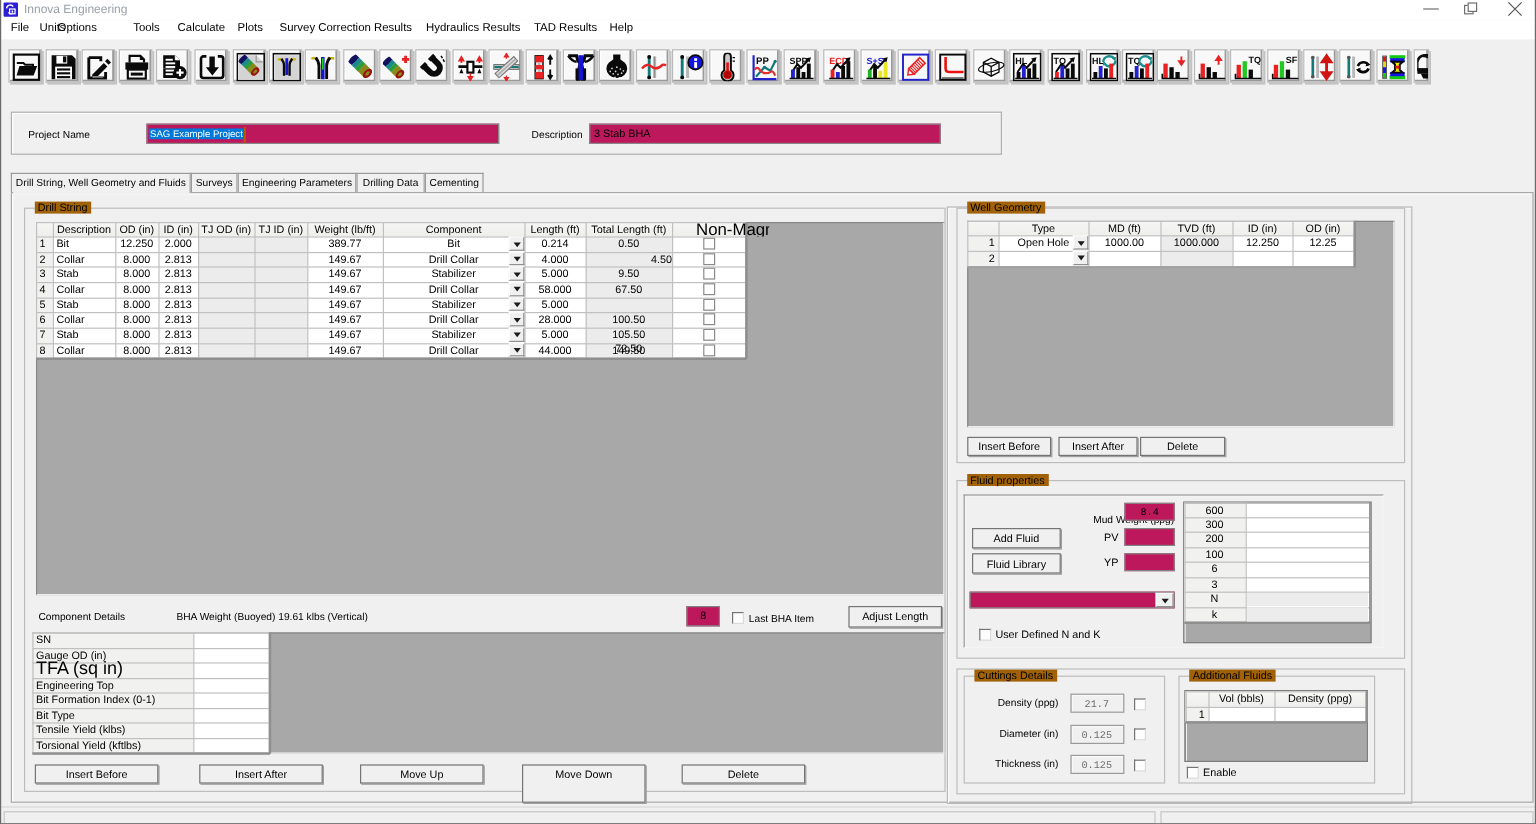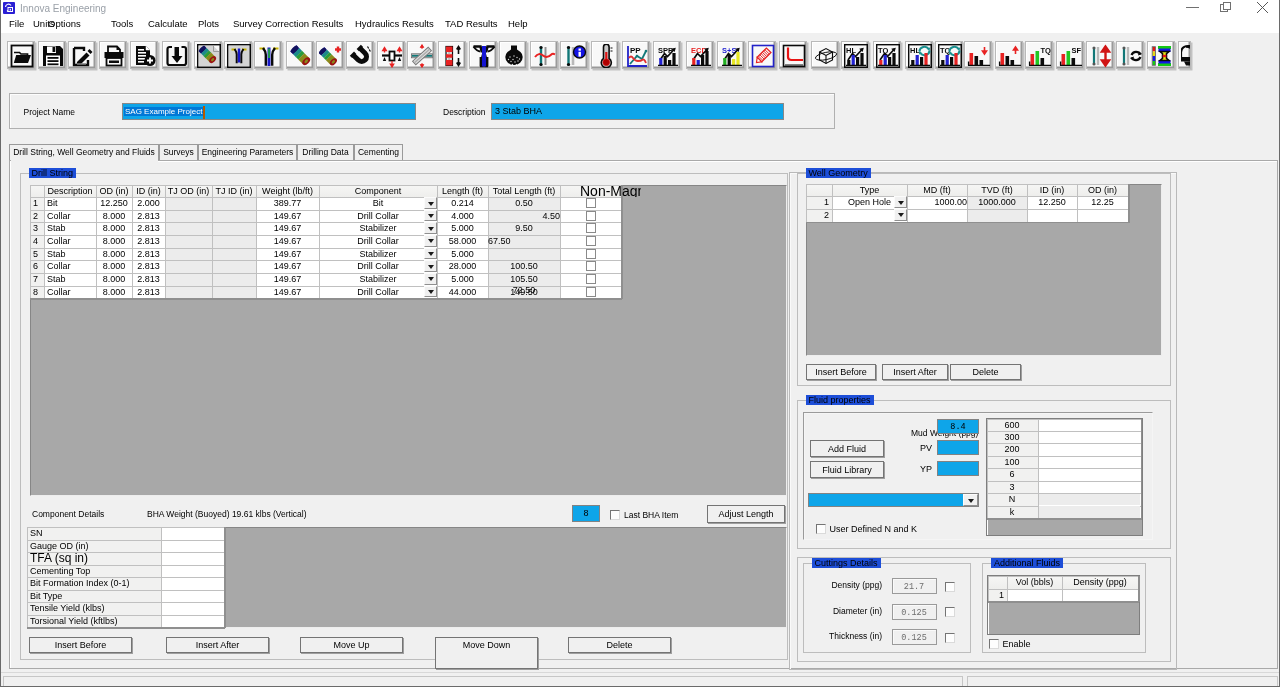--- a/index.html
+++ b/index.html
@@ -1,23 +1,23 @@
 <!DOCTYPE html>
 <html><head><meta charset="utf-8"><style>
 *{margin:0;padding:0;box-sizing:border-box;}
 html,body{width:1280px;height:687px;overflow:hidden;}
 body{font-family:"Liberation Sans",sans-serif;font-size:9px;color:#000;background:#f0f0f0;position:relative;}
 .abs{position:absolute;}
 .tb-btn{position:absolute;top:41px;width:28px;height:28px;background:#f8f8f8;border:1px solid #b9b9b9;box-shadow:inset -1.5px -1.5px 0 #9a9a9a, inset 1px 1px 0 #ffffff, 1.5px 1.5px 0 #c2c2c2;}
 .tb-btn svg{position:absolute;left:2px;top:2px;}
 .gb{position:absolute;border:1px solid #bdbdbd;}
-.gb>span{position:absolute;top:-6px;left:8px;background:#1d4ed8;padding:0 3px;font-size:9px;white-space:nowrap;}
+.gb>span{position:absolute;top:-6px;left:8px;background:#a16207;padding:0 3px;font-size:9px;white-space:nowrap;}
 .grid{position:absolute;background:#a8a8a8;border-top:1px solid #868686;border-left:1px solid #868686;border-right:1px solid #ededed;border-bottom:1px solid #ededed;}
 .btn{position:absolute;background:#f0f0f0;border:1px solid #747474;box-shadow:1px 1px 0 #9f9f9f;text-align:center;font-size:9px;white-space:nowrap;}
-.inp{position:absolute;background:#0ea5e9;border:1px solid #828282;font-size:9px;}
+.inp{position:absolute;background:#be185d;border:1px solid #828282;font-size:9px;}
 .cb{position:absolute;width:10px;height:10px;background:#fdfdfd;border:1px solid #dadada;border-top-color:#747474;border-left-color:#747474;}
 .lbl{position:absolute;font-size:9px;white-space:nowrap;}
 </style></head><body>
 
 <div class="abs" style="left:0;top:0;width:1280px;height:687px;border:1px solid #6a6a6a;border-top:none;pointer-events:none;z-index:99"></div>
 <div class="abs" style="left:0;top:0;width:1280px;height:17px;background:#ffffff;"></div>
 <div class="abs" style="left:3px;top:2px;width:12px;height:12px;background:#2a1fd4;border-radius:1px;">
 <svg width="12" height="12" viewBox="0 0 12 12">
       <path d="M2.5 5 A3 3 0 0 1 8 3.5" fill="none" stroke="#fff" stroke-width="1.2"></path>
       <path d="M9 5.5 A3 3 0 0 1 4 8.5" fill="none" stroke="#fff" stroke-width="1.2"></path>
@@ -573,21 +573,21 @@
 <div class="abs" style="left:44px;top:234.9px;width:52px;height:12.7px;line-height:12.7px;text-align:left;padding-left:3px;font-size:9px;white-space:nowrap;">Collar</div>
 <div class="abs" style="left:96px;top:234.9px;width:36px;height:12.7px;line-height:12.7px;text-align:center;font-size:9px;white-space:nowrap;">8.000</div>
 <div class="abs" style="left:132px;top:234.9px;width:33px;height:12.7px;line-height:12.7px;text-align:center;font-size:9px;white-space:nowrap;">2.813</div>
 <div class="abs" style="left:256px;top:234.9px;width:63px;height:12.7px;line-height:12.7px;text-align:center;font-size:9px;white-space:nowrap;">149.67</div>
 <div class="abs" style="left:319px;top:234.9px;width:118px;height:12.7px;line-height:12.7px;text-align:center;font-size:9px;white-space:nowrap;">
     <div style="position:relative;width:100%;height:100%;"><span>Drill Collar</span><span style="position:absolute;right:0;top:0;width:13px;height:11.7px;background:#f0f0f0;border:1px solid #8f8f8f;border-top-color:#fbfbfb;border-left-color:#fbfbfb;">
         <i style="position:absolute;left:2.5px;top:3.5px;width:0;height:0;border-left:3.5px solid transparent;border-right:3.5px solid transparent;border-top:4px solid #1a1a1a;"></i>
       </span></div>
   </div>
 <div class="abs" style="left:437px;top:234.9px;width:51px;height:12.7px;line-height:12.7px;text-align:center;font-size:9px;white-space:nowrap;">58.000</div>
-<div class="abs" style="left:488px;top:234.9px;width:72px;height:12.7px;line-height:12.7px;text-align:left;font-size:9px;white-space:nowrap;">67.50</div>
+<div class="abs" style="left:488px;top:234.9px;width:72px;height:12.7px;line-height:12.7px;text-align:center;font-size:9px;white-space:nowrap;">67.50</div>
 <div class="abs" style="left:560px;top:234.9px;width:61px;height:12.7px;line-height:12.7px;text-align:center;font-size:9px;white-space:nowrap;"><span style="display:inline-block;width:10px;height:10px;border:1px solid #8a8a8a;background:#fff;vertical-align:-2px;"></span></div>
 <div class="abs" style="left:30px;top:247.6px;width:14px;height:12.7px;line-height:12.7px;text-align:left;padding-left:3px;font-size:9px;white-space:nowrap;">5</div>
 <div class="abs" style="left:44px;top:247.6px;width:52px;height:12.7px;line-height:12.7px;text-align:left;padding-left:3px;font-size:9px;white-space:nowrap;">Stab</div>
 <div class="abs" style="left:96px;top:247.6px;width:36px;height:12.7px;line-height:12.7px;text-align:center;font-size:9px;white-space:nowrap;">8.000</div>
 <div class="abs" style="left:132px;top:247.6px;width:33px;height:12.7px;line-height:12.7px;text-align:center;font-size:9px;white-space:nowrap;">2.813</div>
 <div class="abs" style="left:256px;top:247.6px;width:63px;height:12.7px;line-height:12.7px;text-align:center;font-size:9px;white-space:nowrap;">149.67</div>
 <div class="abs" style="left:319px;top:247.6px;width:118px;height:12.7px;line-height:12.7px;text-align:center;font-size:9px;white-space:nowrap;">
     <div style="position:relative;width:100%;height:100%;"><span>Stabilizer</span><span style="position:absolute;right:0;top:0;width:13px;height:11.7px;background:#f0f0f0;border:1px solid #8f8f8f;border-top-color:#fbfbfb;border-left-color:#fbfbfb;">
         <i style="position:absolute;left:2.5px;top:3.5px;width:0;height:0;border-left:3.5px solid transparent;border-right:3.5px solid transparent;border-top:4px solid #1a1a1a;"></i>
       </span></div>
@@ -654,22 +654,22 @@
 <div class="abs" style="left:27px;top:602.0px;width:197px;height:1px;background:#c0c0c0;"></div>
 <div class="abs" style="left:27px;top:614.5px;width:197px;height:1px;background:#c0c0c0;"></div>
 <div class="abs" style="left:27px;top:627.0px;width:197px;height:1px;background:#c0c0c0;"></div>
 <div class="abs" style="left:27px;top:527px;width:1px;height:101.0px;background:#c0c0c0;"></div>
 <div class="abs" style="left:161px;top:527px;width:1px;height:101.0px;background:#c0c0c0;"></div>
 <div class="abs" style="left:224px;top:527px;width:1px;height:101.0px;background:#c0c0c0;"></div>
 <div class="abs" style="left:224px;top:527px;width:1.5px;height:101.0px;background:#8f8f8f;"></div>
 <div class="abs" style="left:27px;top:627.0px;width:198px;height:1.5px;background:#8f8f8f;"></div>
 <div class="abs" style="left:27px;top:527.0px;width:134px;height:12.5px;line-height:12.5px;text-align:left;padding-left:3px;font-size:9px;white-space:nowrap;">SN</div>
 <div class="abs" style="left:27px;top:539.5px;width:134px;height:12.5px;line-height:12.5px;text-align:left;padding-left:3px;font-size:9px;white-space:nowrap;">Gauge OD (in)</div>
-<div class="abs" style="left:27px;top:552.0px;width:134px;height:12.5px;line-height:12.5px;text-align:left;padding-left:3px;font-size:12px;white-space:nowrap;">TFA (sq in)</div>
-<div class="abs" style="left:27px;top:564.5px;width:134px;height:12.5px;line-height:12.5px;text-align:left;padding-left:3px;font-size:9px;white-space:nowrap;">Cementing Top</div>
+<div class="abs" style="left:27px;top:552.0px;width:134px;height:12.5px;line-height:12.5px;text-align:left;padding-left:3px;font-size:15px;white-space:nowrap;">TFA (sq in)</div>
+<div class="abs" style="left:27px;top:564.5px;width:134px;height:12.5px;line-height:12.5px;text-align:left;padding-left:3px;font-size:9px;white-space:nowrap;">Engineering Top</div>
 <div class="abs" style="left:27px;top:577.0px;width:134px;height:12.5px;line-height:12.5px;text-align:left;padding-left:3px;font-size:9px;white-space:nowrap;">Bit Formation Index (0-1)</div>
 <div class="abs" style="left:27px;top:589.5px;width:134px;height:12.5px;line-height:12.5px;text-align:left;padding-left:3px;font-size:9px;white-space:nowrap;">Bit Type</div>
 <div class="abs" style="left:27px;top:602.0px;width:134px;height:12.5px;line-height:12.5px;text-align:left;padding-left:3px;font-size:9px;white-space:nowrap;">Tensile Yield (klbs)</div>
 <div class="abs" style="left:27px;top:614.5px;width:134px;height:12.5px;line-height:12.5px;text-align:left;padding-left:3px;font-size:9px;white-space:nowrap;">Torsional Yield (kftlbs)</div>
 <div class="btn" style="left:29px;top:637px;width:103px;height:16px;line-height:15px;">Insert Before</div>
 <div class="btn" style="left:166px;top:637px;width:103px;height:16px;line-height:15px;">Insert After</div>
 <div class="btn" style="left:300px;top:637px;width:103px;height:16px;line-height:15px;">Move Up</div>
 <div class="btn" style="left:435px;top:637px;width:103px;height:32px;line-height:15px;">Move Down</div>
 <div class="btn" style="left:568px;top:637px;width:103px;height:16px;line-height:15px;">Delete</div>
 <div class="abs" style="left:789px;top:172px;width:388px;height:498px;border:1px solid #b9b9b9;box-shadow:inset 1px 1px 0 #fafafa;"></div>
@@ -698,21 +698,21 @@
 <div class="abs" style="left:907px;top:184px;width:60px;height:12px;line-height:12px;text-align:center;font-size:9px;white-space:nowrap;overflow:hidden;">MD (ft)</div>
 <div class="abs" style="left:967px;top:184px;width:60px;height:12px;line-height:12px;text-align:center;font-size:9px;white-space:nowrap;overflow:hidden;">TVD (ft)</div>
 <div class="abs" style="left:1027px;top:184px;width:50px;height:12px;line-height:12px;text-align:center;font-size:9px;white-space:nowrap;overflow:hidden;">ID (in)</div>
 <div class="abs" style="left:1077px;top:184px;width:51px;height:12px;line-height:12px;text-align:center;font-size:9px;white-space:nowrap;overflow:hidden;">OD (in)</div>
 <div class="abs" style="left:806px;top:196.0px;width:26px;height:12.8px;line-height:12.8px;text-align:right;padding-right:3px;font-size:9px;white-space:nowrap;">1</div>
 <div class="abs" style="left:832px;top:196.0px;width:75px;height:12.8px;line-height:12.8px;text-align:center;font-size:9px;white-space:nowrap;">
     <div style="position:relative;width:100%;height:100%;"><span>Open Hole</span><span style="position:absolute;right:0;top:0;width:13px;height:11.8px;background:#f0f0f0;border:1px solid #8f8f8f;border-top-color:#fbfbfb;border-left-color:#fbfbfb;">
         <i style="position:absolute;left:2.5px;top:3.5px;width:0;height:0;border-left:3.5px solid transparent;border-right:3.5px solid transparent;border-top:4px solid #1a1a1a;"></i>
       </span></div>
   </div>
-<div class="abs" style="left:907px;top:196.0px;width:60px;height:12.8px;line-height:12.8px;text-align:right;font-size:9px;white-space:nowrap;">1000.00</div>
+<div class="abs" style="left:907px;top:196.0px;width:60px;height:12.8px;line-height:12.8px;text-align:center;font-size:9px;white-space:nowrap;">1000.00</div>
 <div class="abs" style="left:967px;top:196.0px;width:60px;height:12.8px;line-height:12.8px;text-align:center;font-size:9px;white-space:nowrap;">1000.000</div>
 <div class="abs" style="left:1027px;top:196.0px;width:50px;height:12.8px;line-height:12.8px;text-align:center;font-size:9px;white-space:nowrap;">12.250</div>
 <div class="abs" style="left:1077px;top:196.0px;width:51px;height:12.8px;line-height:12.8px;text-align:center;font-size:9px;white-space:nowrap;">12.25</div>
 <div class="abs" style="left:806px;top:208.8px;width:26px;height:12.8px;line-height:12.8px;text-align:right;padding-right:3px;font-size:9px;white-space:nowrap;">2</div>
 <div class="abs" style="left:832px;top:208.8px;width:75px;height:12.8px;line-height:12.8px;text-align:center;font-size:9px;white-space:nowrap;">
     <div style="position:relative;width:100%;height:100%;">
       <span style="position:absolute;right:0;top:0;width:13px;height:11.8px;background:#f0f0f0;border:1px solid #8f8f8f;border-top-color:#fbfbfb;border-left-color:#fbfbfb;">
         <i style="position:absolute;left:2.5px;top:3.5px;width:0;height:0;border-left:3.5px solid transparent;border-right:3.5px solid transparent;border-top:4px solid #1a1a1a;"></i>
       </span>
     </div>

